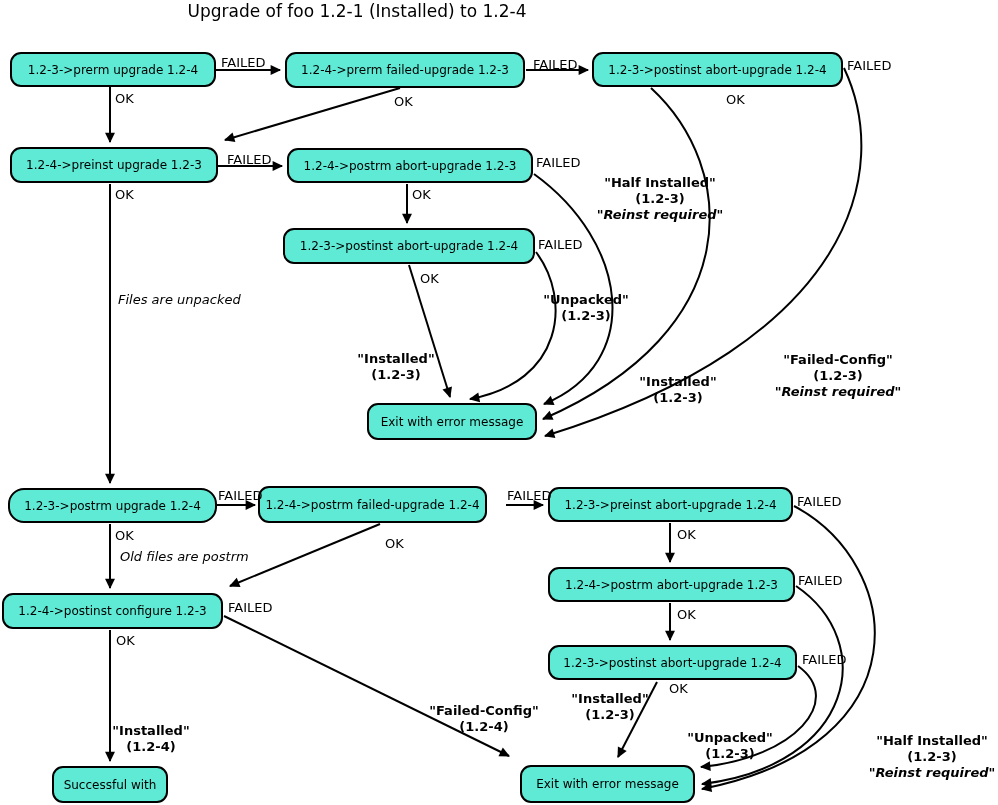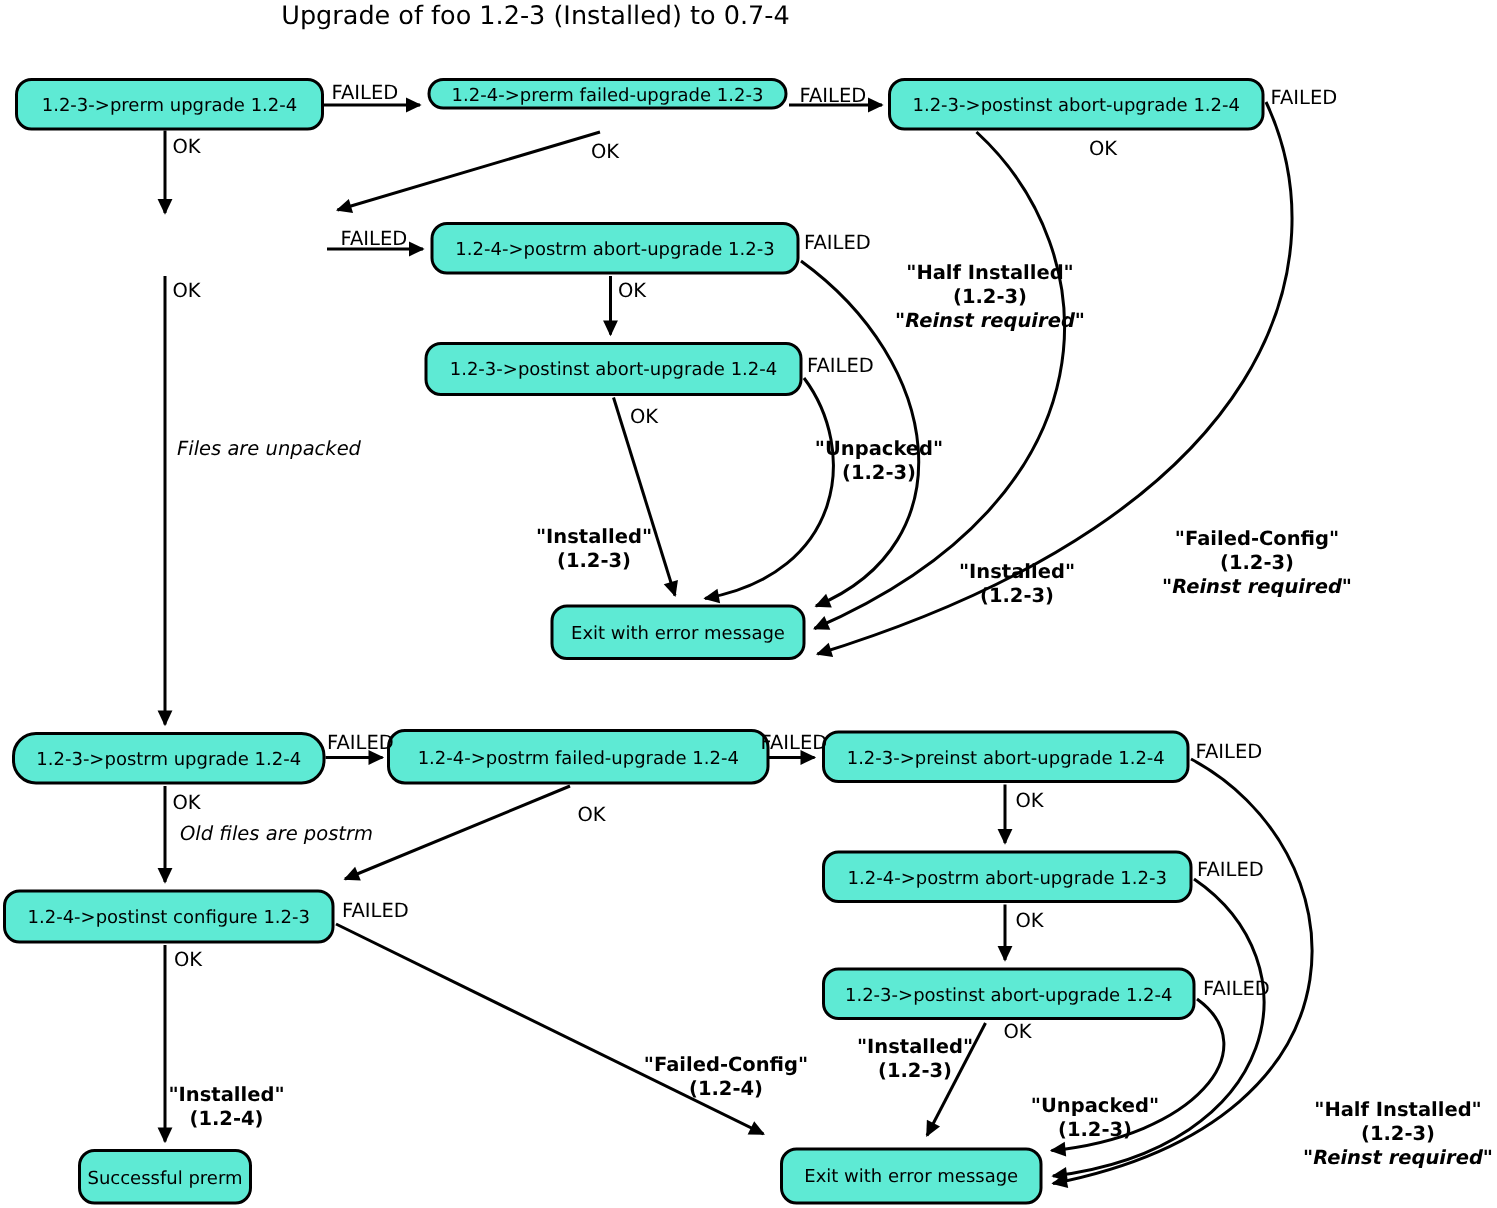--- a/index.html
+++ b/index.html
@@ -48,35 +48,36 @@
     <path d="M670,603 V640" marker-end="url(#ah)"></path>
     <path d="M110,524 V588" marker-end="url(#ah)"></path>
     <path d="M110,630 V761" marker-end="url(#ah)"></path>
     <path d="M224,616 L509,756" marker-end="url(#ah)"></path>
     <path d="M657,682 L618,757" marker-end="url(#ah)"></path>
     <path d="M798,666 C845,700 795,758 701,767" marker-end="url(#ah)"></path>
     <path d="M796,586 C878,642 855,765 702,784" marker-end="url(#ah)"></path>
     <path d="M794,506 C905,565 925,745 702,789" marker-end="url(#ah)"></path>
   </svg>
 
-  <div class="title">Upgrade of foo 1.2-3 (Installed) to 0.7-4</div>
+  <div class="title">Upgrade of foo 1.2-1 (Installed) to 1.2-4</div>
 
   <div class="node" style="left:10px;top:52px;width:206px;height:35px;">1.2-3-&gt;prerm upgrade 1.2-4</div>
-  <div class="node" style="left:285px;top:52px;width:240px;height:21px;">1.2-4-&gt;prerm failed-upgrade 1.2-3</div>
+  <div class="node" style="left:285px;top:52px;width:240px;height:36px;">1.2-4-&gt;prerm failed-upgrade 1.2-3</div>
   <div class="node" style="left:592px;top:52px;width:251px;height:35px;">1.2-3-&gt;postinst abort-upgrade 1.2-4</div>
+  <div class="node" style="left:10px;top:147px;width:208px;height:36px;">1.2-4-&gt;preinst upgrade 1.2-3</div>
   <div class="node" style="left:287px;top:148px;width:246px;height:35px;">1.2-4-&gt;postrm abort-upgrade 1.2-3</div>
   <div class="node" style="left:283px;top:228px;width:252px;height:36px;">1.2-3-&gt;postinst abort-upgrade 1.2-4</div>
   <div class="node" style="left:367px;top:403px;width:170px;height:37px;">Exit with error message</div>
   <div class="node" style="left:8px;top:488px;width:209px;height:35px;border-radius:16px;">1.2-3-&gt;postrm upgrade 1.2-4</div>
-  <div class="node" style="left:258px;top:486px;width:255px;height:37px;border-radius:12px;">1.2-4-&gt;postrm failed-upgrade 1.2-4</div>
+  <div class="node" style="left:258px;top:486px;width:229px;height:37px;">1.2-4-&gt;postrm failed-upgrade 1.2-4</div>
   <div class="node" style="left:548px;top:487px;width:245px;height:35px;text-align:center;">1.2-3-&gt;preinst abort-upgrade 1.2-4</div>
   <div class="node" style="left:548px;top:567px;width:247px;height:35px;">1.2-4-&gt;postrm abort-upgrade 1.2-3</div>
   <div class="node" style="left:2px;top:593px;width:221px;height:36px;">1.2-4-&gt;postinst configure 1.2-3</div>
   <div class="node" style="left:548px;top:645px;width:249px;height:35px;">1.2-3-&gt;postinst abort-upgrade 1.2-4</div>
-  <div class="node" style="left:52px;top:766px;width:116px;height:37px;">Successful prerm</div>
+  <div class="node" style="left:52px;top:766px;width:116px;height:37px;">Successful with</div>
   <div class="node" style="left:520px;top:765px;width:175px;height:38px;">Exit with error message</div>
 
   <span class="el" style="left:221px;top:55px;">FAILED</span>
   <span class="el" style="left:533px;top:57px;">FAILED</span>
   <span class="el" style="left:847px;top:58px;">FAILED</span>
   <span class="el" style="left:227px;top:152px;">FAILED</span>
   <span class="el" style="left:536px;top:155px;">FAILED</span>
   <span class="el" style="left:538px;top:237px;">FAILED</span>
   <span class="el" style="left:218px;top:488px;">FAILED</span>
   <span class="el" style="left:507px;top:488px;">FAILED</span>

